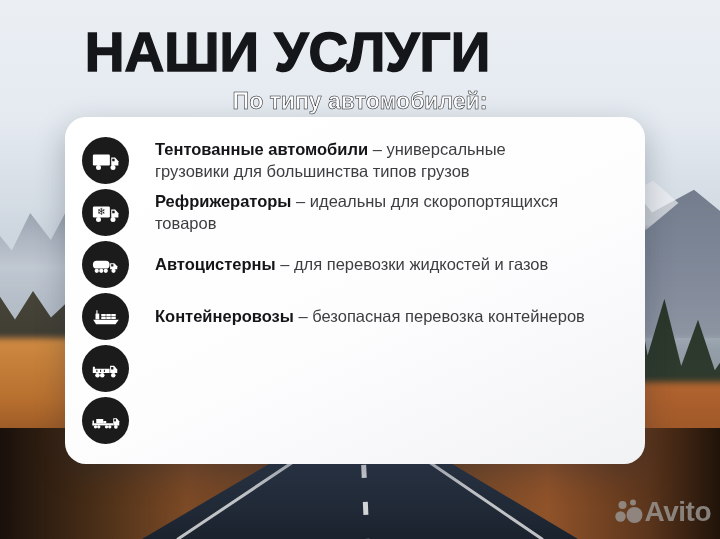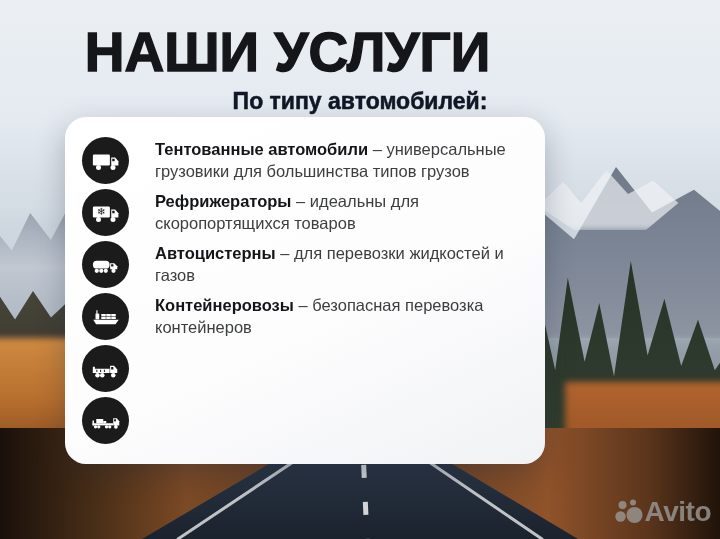--- a/index.html
+++ b/index.html
@@ -41,26 +41,26 @@
     background:linear-gradient(180deg,#b2642f 0%,#9a5527 55%,#6e3a1b 100%);
     filter:blur(3px);}
   .lower{position:absolute;left:0;top:428px;width:720px;height:111px;
     background:linear-gradient(90deg,#19100b 0%,#4c3018 14%,#7c4a26 26%,#6b4226 38%,#54412f 46%,#54412f 54%,#6e4526 62%,#90532a 76%,#5b351c 90%,#201309 100%);}
   .road-svg{position:absolute;left:0;top:428px;width:720px;height:111px;display:block;}
   
   .title{position:absolute;left:0;top:20px;width:575px;text-align:center;
     font-size:55px;font-weight:800;color:#15161a;letter-spacing:0px;
     -webkit-text-stroke:1.4px #15161a;}
   .subtitle{position:absolute;left:0;top:88px;width:720px;text-align:center;
-    font-size:23px;font-weight:700;color:#0f172a;-webkit-text-stroke:.5px #17181c;}
+    font-size:23px;font-weight:700;color:#ffffff;-webkit-text-stroke:.5px #17181c;}
   .tagline{position:absolute;left:0;top:474px;width:720px;text-align:center;
     font-size:27px;font-weight:700;color:#ffffff;-webkit-text-stroke:.6px #ffffff;
     text-shadow:0 2px 6px rgba(8,12,22,.5);}
   
-  .card{position:absolute;left:65px;top:117px;width:480px;height:347px;box-sizing:border-box;
+  .card{position:absolute;left:65px;top:117px;width:580px;height:347px;box-sizing:border-box;
     background:linear-gradient(155deg,#ffffff 0%,#fdfdfe 55%,#f1f2f4 100%);
     border-radius:21px;box-shadow:0 10px 30px rgba(25,35,55,.28);
     padding:20px 22px 20px 17px;display:flex;flex-direction:column;justify-content:space-between;}
   .row{display:flex;align-items:center;gap:26px;}
   .icon-circle{flex:none;width:47px;height:47px;border-radius:50%;background:#1b1b1b;
     display:flex;align-items:center;justify-content:center;}
   .icon-circle svg{display:block;}
   .txt{margin:0;font-size:16.5px;line-height:21.5px;color:#3c3e40;}
   .txt .b{font-weight:700;color:#141518;}
   .t-400{max-width:402px;}

